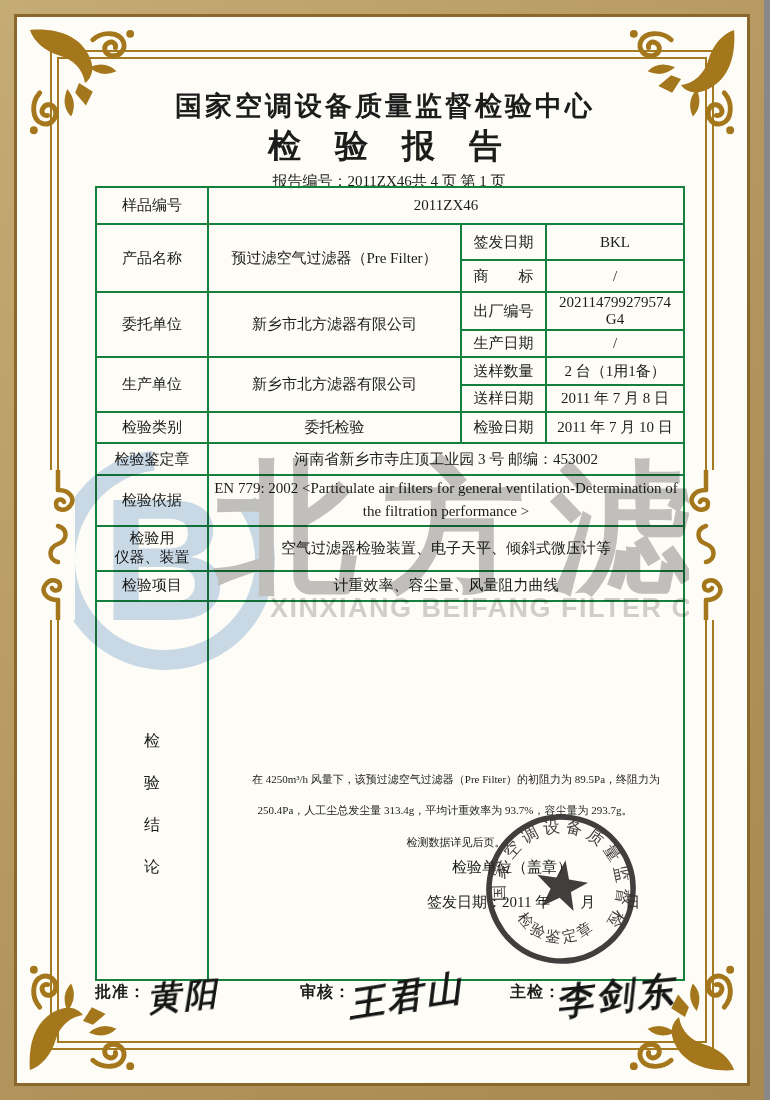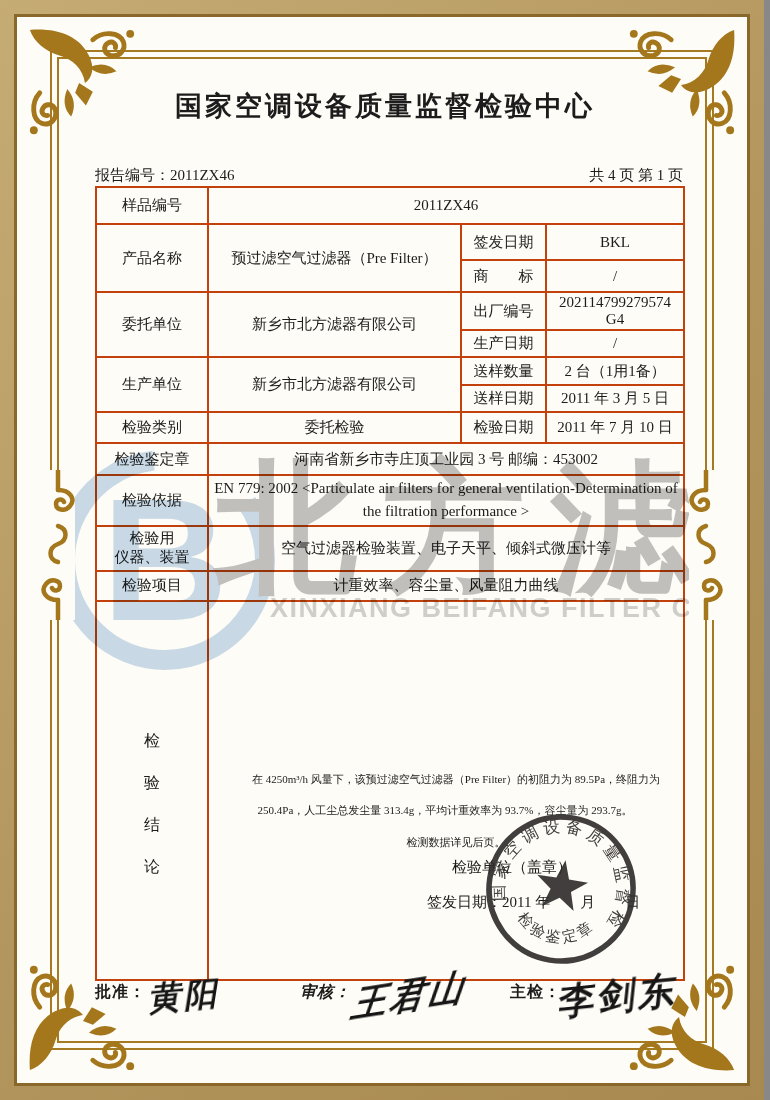--- a/index.html
+++ b/index.html
@@ -26,42 +26,42 @@
   
   .wm{position:absolute;inset:65px;overflow:hidden;z-index:3;pointer-events:none;mix-blend-mode:multiply;opacity:.8;}
   .wm-logo{position:absolute;left:-25px;top:370px;width:250px;height:250px;}
   .wm-cn{position:absolute;left:150px;top:392px;font-size:142px;font-weight:900;color:#b3b3b3;letter-spacing:26px;white-space:nowrap;font-family:"Liberation Sans",sans-serif;line-height:1;}
   .wm-en{position:absolute;left:205px;top:528px;font-size:27px;font-weight:bold;color:#c6c6c6;letter-spacing:1.5px;white-space:nowrap;font-family:"Liberation Sans",sans-serif;}
 
   
   .content{position:absolute;inset:0;z-index:2;color:#1c1c1c;}
   .org-title{position:absolute;top:88px;left:0;width:770px;text-align:center;font-size:27px;font-weight:bold;letter-spacing:3px;}
   .report-title{position:absolute;top:124px;left:0;width:770px;text-align:center;font-size:33px;font-weight:bold;letter-spacing:34px;text-indent:34px;}
-  .meta{position:absolute;top:166px;left:95px;width:588px;display:flex;justify-content:space-between;font-size:15px;}
+  .meta{position:absolute;top:172px;left:95px;width:588px;display:flex;justify-content:center;font-size:15px;}
 
   table.info{position:absolute;top:186px;left:95px;width:588px;border-collapse:collapse;table-layout:fixed;}
-  table.info td{border:2px solid #c2410c;text-align:center;vertical-align:middle;font-size:15px;padding:1px 4px;overflow:hidden;}
+  table.info td{border:2px solid #15803d;text-align:center;vertical-align:middle;font-size:15px;padding:1px 4px;overflow:hidden;}
   td.lft{text-align:left;padding-left:14px;}
   .r1{height:37px}.r2{height:36px}.r3{height:32px}.r4{height:28px}.r5{height:27px}
   .r6{height:28px}.r7{height:27px}.r8{height:31px}.r9{height:32px}
   .r10{height:48px}.r11{height:45px}.r12{height:30px}.r13{height:379px}
   td.basis{font-size:13.8px;line-height:1.55;padding:2px 8px;}
   td.concl{vertical-align:top;text-align:left;padding:0;}
   .concl-inner{padding:42px 12px 0 10px;}
   .concl-inner p{margin:0;font-size:11px;line-height:2.85;text-indent:2em;}
   .vlabel{display:flex;flex-direction:column;align-items:center;gap:21px;padding-top:128px;font-size:16px;}
 
   
   .signoff-unit{position:absolute;left:452px;top:858px;font-size:15px;}
   .signoff-date{position:absolute;left:427px;top:893px;font-size:15px;}
   .stamp{position:absolute;left:466px;top:794px;width:190px;height:190px;transform:rotate(9deg);opacity:.9;}
 
   .footer{position:absolute;top:974px;left:95px;width:610px;display:flex;font-size:16px;}
   .fgroup{display:flex;align-items:flex-start;}
-  .g1{width:205px;}.g2{width:210px;font-style:italic;}
+  .g1{width:205px;}.g2{width:210px;}
   .flabel{padding-top:8px;font-weight:bold;letter-spacing:1px;}
   .sig{display:inline-block;font-size:33px;font-weight:700;color:#161616;letter-spacing:3px;margin-left:4px;filter:blur(.35px);font-family:"Liberation Serif",serif;}
   .sig-a{transform:rotate(-5deg) skewX(-14deg);}
   .sig-b{transform:rotate(-9deg) skewX(-16deg) scale(1.08);}
   .sig-c{transform:rotate(-6deg) skewX(-12deg) scale(1.12);}
 </style>
 </head>
 <body>
 
 <div class="page">
@@ -140,20 +140,21 @@
         <path d="M17 20 c12 0 18 9 12 16 c-5 6 -14 4 -14 -2 c0 -5 6 -6 8 -2"></path>
         <path d="M17 56 c10 3 10 14 0 18 c-10 4 -10 15 0 18"></path>
         <path d="M17 130 c-12 0 -18 -9 -12 -16 c5 -6 14 -4 14 2 c0 5 -6 6 -8 2"></path>
         <path d="M17 130 V150"></path>
       </g>
     </svg>
   </div>
 
   <div class="content">
     <div class="org-title">国家空调设备质量监督检验中心</div>
+    <div class="report-title">检验报告</div>
     <div class="meta">
       <span>报告编号：2011ZX46</span>
       <span>共 4 页 第 1 页</span>
     </div>
 
     <table class="info">
       <colgroup>
           <col style="width:112px">
           <col style="width:253px">
           <col style="width:85px">
@@ -185,21 +186,21 @@
         <td>/</td>
       </tr>
       <tr class="r6">
         <td rowspan="2">生产单位</td>
         <td rowspan="2">新乡市北方滤器有限公司</td>
         <td>送样数量</td>
         <td>2 台（1用1备）</td>
       </tr>
       <tr class="r7">
         <td>送样日期</td>
-        <td>2011 年 3 月 5 日</td>
+        <td>2011 年 7 月 8 日</td>
       </tr>
       <tr class="r8">
         <td>检验类别</td>
         <td>委托检验</td>
         <td>检验日期</td>
         <td>2011 年 7 月 10 日</td>
       </tr>
       <tr class="r9">
         <td>检验鉴定章</td>
         <td colspan="3">河南省新乡市寺庄顶工业园 3 号  邮编：453002</td>

